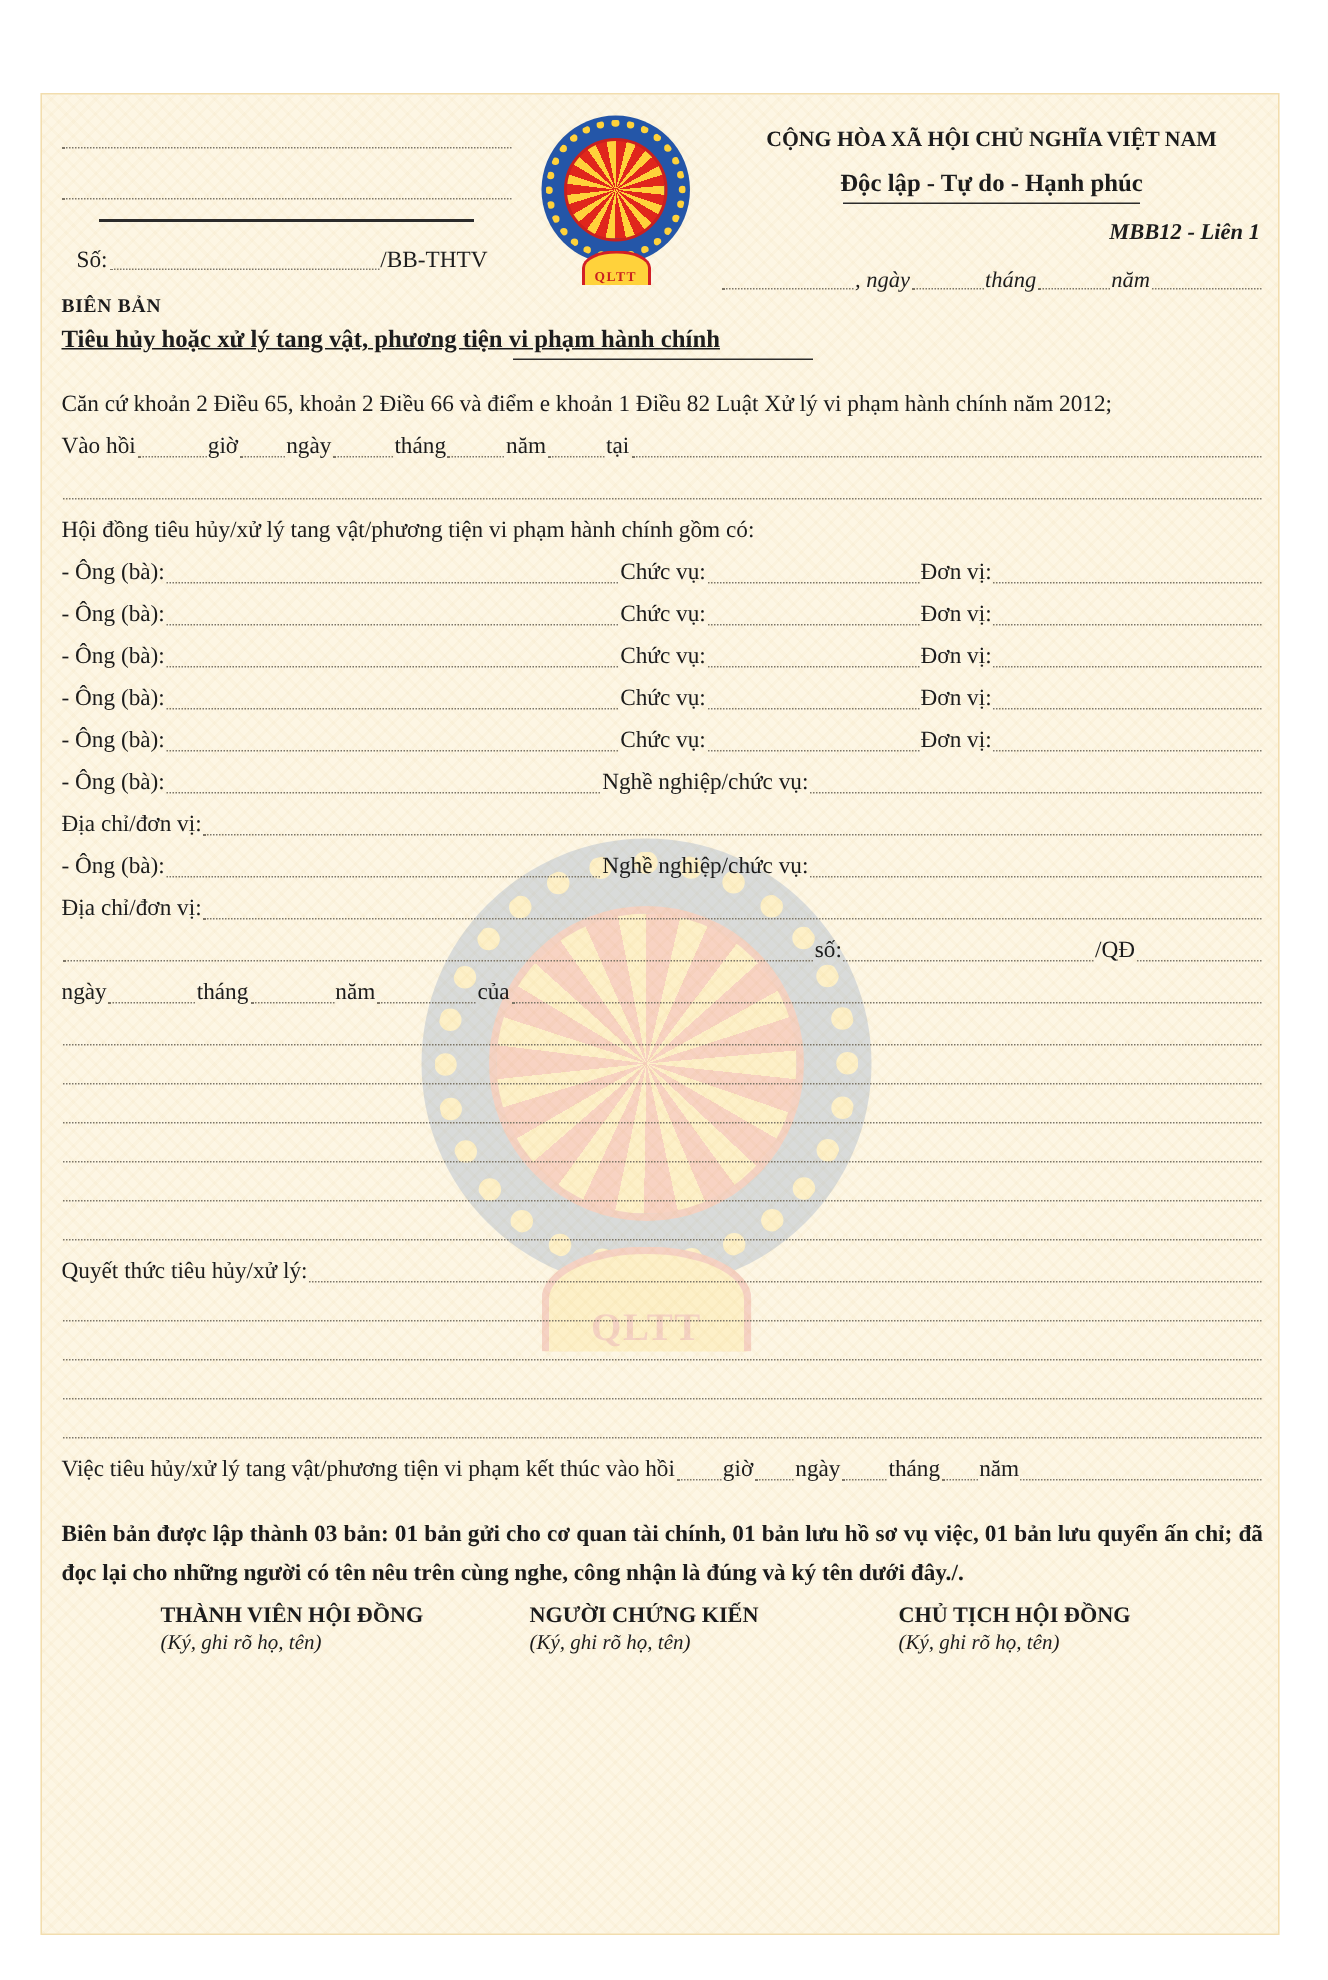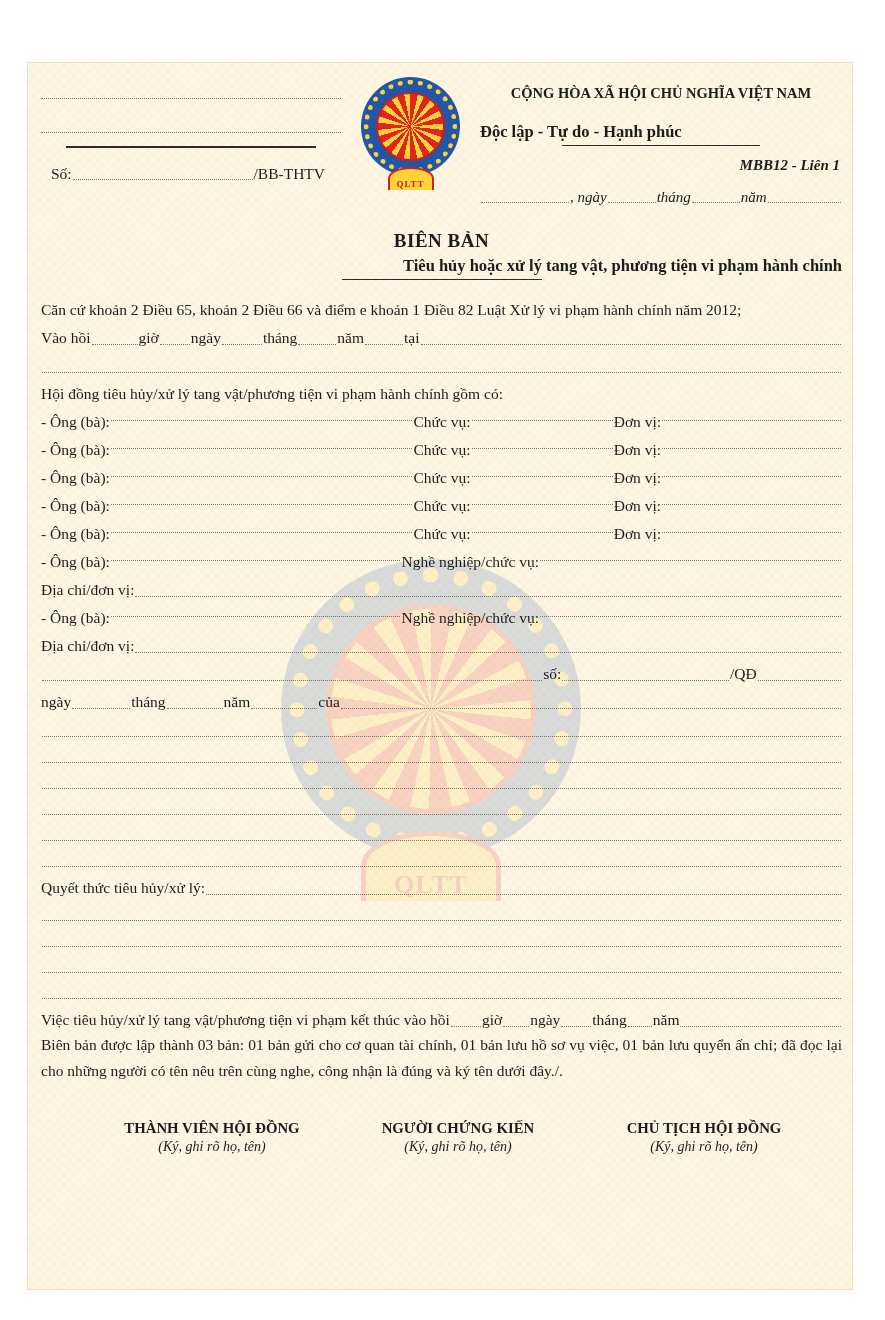--- a/index.html
+++ b/index.html
@@ -33,44 +33,44 @@
   .em-inner{position:absolute;inset:15px;border-radius:50%;box-sizing:border-box;border:2px solid #c8201f;
             background:repeating-conic-gradient(#e0261c 0deg 13deg,#ffd23b 13deg 24deg);}
   .em-fan{position:absolute;left:50%;bottom:-14px;transform:translateX(-50%);
           width:46px;height:23px;background:#ffd23b;border:2px solid #d21f26;border-bottom:none;
           border-radius:46px 46px 0 0/23px 23px 0 0;box-sizing:border-box;
           display:flex;align-items:flex-end;justify-content:center;
           font-size:9px;font-weight:bold;color:#c8201f;letter-spacing:1px;line-height:11px;}
 
   .h-right{padding-top:22px;}
   .nat-title{font-size:14.5px;font-weight:bold;text-align:center;white-space:nowrap;}
-  .motto{font-size:16.5px;font-weight:bold;text-align:left;margin-top:20px;}
+  .motto{font-size:16.5px;font-weight:bold;text-align:center;margin-top:10px;}
   .motto-rule{width:198px;margin:3px auto 0;border-bottom:1.5px solid #2b2b2b;}
   .form-code{font-size:15px;font-weight:bold;font-style:italic;text-align:right;margin-top:11px;padding-right:2px;}
   .date-row{display:flex;align-items:flex-end;height:24px;margin-top:8px;font-style:italic;font-size:15px;}
 
   
-  .doc-title{margin-top:24px;text-align:center;font-size:19px;font-weight:bold;letter-spacing:.5px;}
-  .doc-subtitle{margin-top:4px;text-align:right;font-size:16.5px;font-weight:bold;}
+  .doc-title{font-size:13px;font-weight:bold;letter-spacing:.5px;}
+  .doc-subtitle{margin-top:4px;text-align:left;font-size:16.5px;font-weight:bold;text-decoration:underline;}
   .subtitle-rule{width:200px;margin:3px auto 0;border-bottom:1.5px solid #2b2b2b;}
 
   
   .body-block{margin-top:12px;font-size:15.5px;}
   .line{display:flex;align-items:flex-end;height:28px;line-height:21px;}
   .line.tight{height:26px;}
   .line span.lbl{white-space:nowrap;font-family:Liberation Serif, serif;}
-  .grp{display:flex;align-items:center;}
+  .grp{display:flex;align-items:flex-end;}
   .g1{flex:0 0 46.5%;} .g2{flex:0 0 25%;} .g3{flex:1 1 auto;}
   .gw1{flex:0 0 45%;}
   .justify-line{height:28px;line-height:28px;text-align:justify;text-align-last:justify;white-space:nowrap;overflow:hidden;}
-  .para{margin-top:2px;line-height:26px;text-align:justify;}
+  .para{margin-top:20px;line-height:26px;text-align:justify;font-weight:bold;}
 
   
   .signatures{display:flex;margin-top:7px;padding-left:66px;gap:36px;}
-  .sig-col{flex:0 0 210px;text-align:center;margin-top:29px;}
+  .sig-col{flex:0 0 210px;text-align:left;}
   .sig-title{font-size:14.8px;font-weight:bold;white-space:nowrap;}
   .sig-note{font-size:14px;font-style:italic;margin-top:2px;}
 
   
   .watermark{position:absolute;left:253px;top:482px;width:300px;height:300px;opacity:0.16;pointer-events:none;}
   .watermark .em-disc{background:#2456a8;}
   .watermark .em-wreath{inset:9px;border-width:15px;}
   .watermark .em-inner{inset:45px;border-width:5px;}
   .watermark .em-fan{width:140px;height:70px;border-radius:140px 140px 0 0/70px 70px 0 0;
                      border-width:5px;bottom:-42px;font-size:26px;line-height:32px;}

